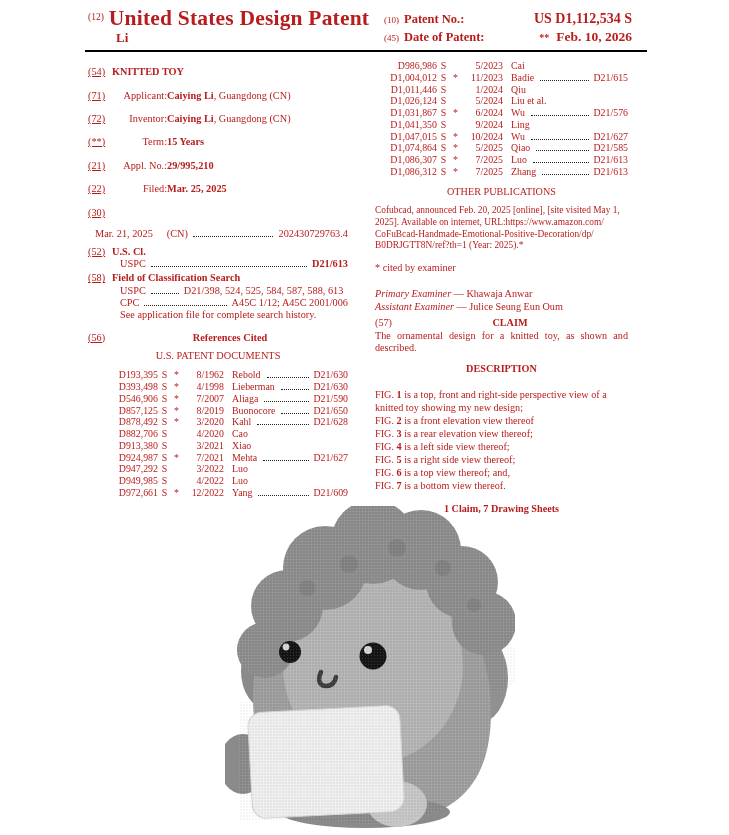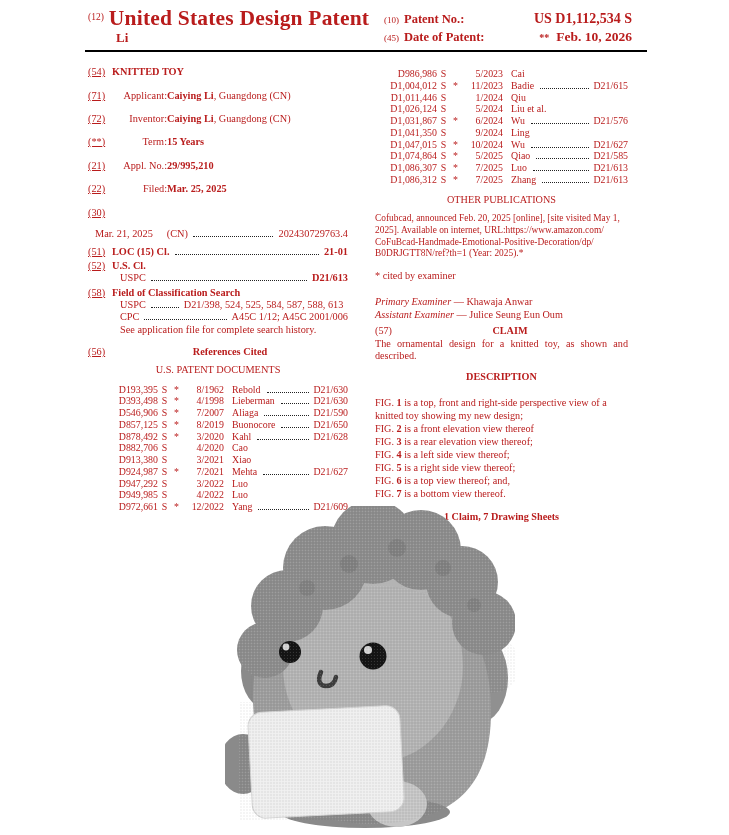--- a/index.html
+++ b/index.html
@@ -14,21 +14,21 @@
   .hdr-right{position:absolute;left:384px;top:11px;width:248px;}
   .hr-row{display:flex;align-items:baseline;margin-bottom:2px;}
   .hr-num{font-size:9px;margin-right:5px;}
   .hr-label{font-size:12.5px;font-weight:bold;}
   .hr-val{margin-left:auto;font-size:14px;font-weight:bold;white-space:nowrap;}
   .hr-stars{font-size:10px;font-weight:bold;margin-right:7px;}
   .rule{position:absolute;left:85px;top:50px;width:562px;height:2px;background:#000;}
 
   
   .colL{position:absolute;left:88px;top:66px;width:260px;font-size:10.3px;line-height:12.3px;}
-  .colR{position:absolute;left:375px;top:68px;width:253px;font-size:10.2px;line-height:12.2px;}
+  .colR{position:absolute;left:375px;top:60px;width:253px;font-size:10.2px;line-height:12.2px;}
   .item{display:flex;margin-bottom:10.5px;}
   .inum{width:24px;flex:none;text-decoration:underline;}
   .ilabel{width:55px;flex:none;text-align:right;}
   .b{font-weight:bold;}
   .cheading{text-align:center;font-weight:bold;flex:1;}
   .csub{text-align:center;margin:6px 0 7px 0;}
   .lead{flex:1;border-bottom:1.2px dotted #222;margin:0 5px 2px 5px;min-width:8px;}
   .fieldrow{display:flex;align-items:baseline;}
   .prio{display:flex;align-items:baseline;margin:0 0 6px 7px;}
   .prio .pd{margin-right:14px;}
@@ -128,26 +128,20 @@
       <span class="inum">(30)</span>
     </div>
 
     <div class="prio">
       <span class="pd">Mar. 21, 2025</span>
       <span>(CN)</span>
       <span class="lead"></span>
       <span>202430729763.4</span>
     </div>
 
-    <div class="fieldrow mb2">
-      <span class="inum">(51)</span>
-      <span class="b">LOC (15) Cl.</span>
-      <span class="lead"></span>
-      <span class="b">21-01</span>
-    </div>
 
     <div>
       <div class="fieldrow">
         <span class="inum">(52)</span>
         <span class="b">U.S. Cl.</span>
       </div>
       <div class="fieldrow mb2 sub58">
         <span>USPC</span>
         <span class="lead"></span>
         <span class="b">D21/613</span>

